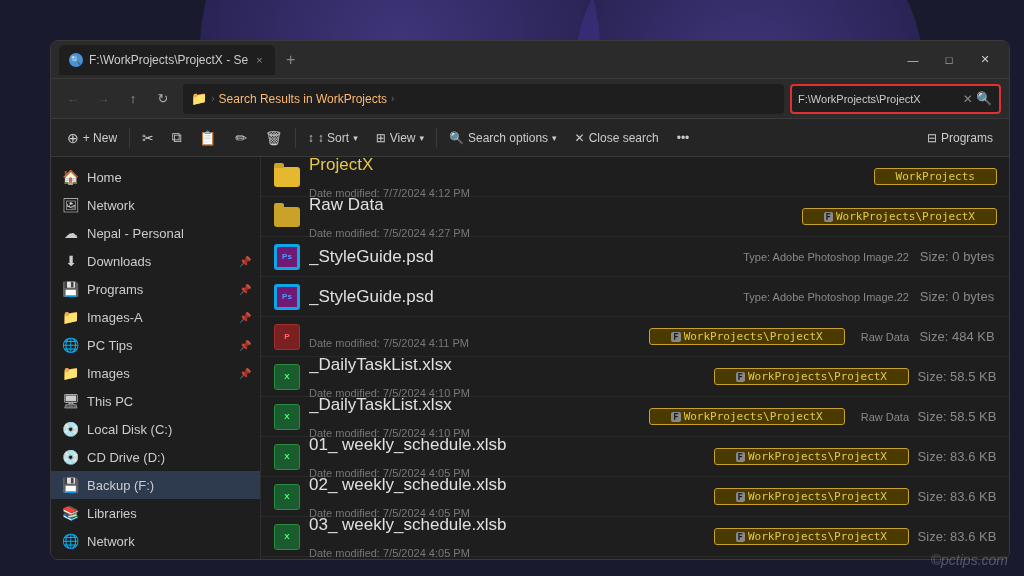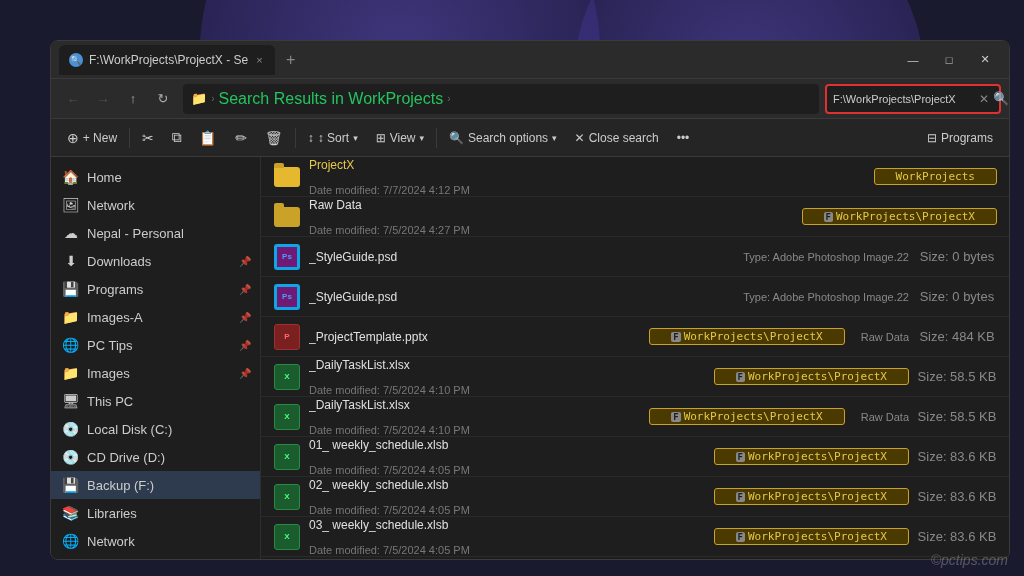--- a/index.html
+++ b/index.html
@@ -142,21 +142,21 @@
       align-items: center;
       padding: 0 8px;
       font-size: 12px;
       color: #ccc;
       margin: 0 4px;
       gap: 4px;
     }
     .bc-arrow { color: #666; font-size: 10px; }
 
     .search-box {
-      width: 176px;
+      width: 211px;
       height: 30px;
       background: #1e1e1e;
       border: 2px solid #e03030;
       border-radius: 4px;
       display: flex;
       align-items: center;
       padding: 0 6px;
       gap: 4px;
     }
     .search-input {
@@ -333,21 +333,21 @@
       display: flex;
       align-items: center;
       justify-content: center;
       font-size: 8px;
       font-weight: bold;
       color: #4aff7a;
       border: 1px solid #2a8a40;
     }
 
     .file-info { flex: 1; min-width: 0; }
-    .file-name { font-size: 12px; color: #e0e0e0; white-space: nowrap; overflow: hidden; text-overflow: ellipsis; }
+    .file-name { font-size: 17px; color: #e0e0e0; white-space: nowrap; overflow: hidden; text-overflow: ellipsis; }
     .file-date { font-size: 11px; color: #777; margin-top: 12px; }
 
     .file-tag {
       background: #4a3a00;
       border: 1px solid #c9a227;
       color: #e6c84a;
       font-size: 11px;
       padding: 1px 21px;
       border-radius: 3px;
       white-space: nowrap;
@@ -416,21 +416,21 @@
     </div>
     <div class="nav-btn">
       <span>↑</span>
     </div>
     <div class="nav-btn">
       <span>↻</span>
     </div>
     <div class="breadcrumb-bar">
       <span style="font-size:13px;">📁</span>
       <span class="bc-arrow">›</span>
-      <span style="font-size:16px;color:#22c55e;">Search Results in WorkProjects</span>
+      <span style="font-size:12px;color:#fdba74;">Search Results in WorkProjects</span>
       <span class="bc-arrow">›</span>
     </div>
     <div class="search-box">
       <input class="search-input" value="F:\WorkProjects\ProjectX" readonly="" style="font-size: 11px;">
       <span class="search-clear">✕</span>
       <span class="search-go">🔍</span>
     </div>
   </div>
 
   <div class="command-bar">
@@ -590,21 +590,21 @@
             <div class="file-name">_StyleGuide.psd</div>
           </div>
           <div class="file-meta">Type: Adobe Photoshop Image.22</div>
           <div class="file-size">Size: 0 bytes</div>
         </div>
         <div class="file-row">
           <div class="file-icon">
             <div class="pptx-icon">P</div>
           </div>
           <div class="file-info">
-            <div class="file-name">_ProjectTemplate.pptx</div>
+            <div class="file-date">Date modified: 7/5/2024 4:11 PM</div>
           </div>
           <div class="file-tag file-tag-f">WorkProjects\ProjectX</div>
           <div class="file-meta">Raw Data</div>
           <div class="file-size">Size: 484 KB</div>
         </div>
         <div class="file-row">
           <div class="file-icon">
             <div class="xlsx-icon">X</div>
           </div>
           <div class="file-info">

